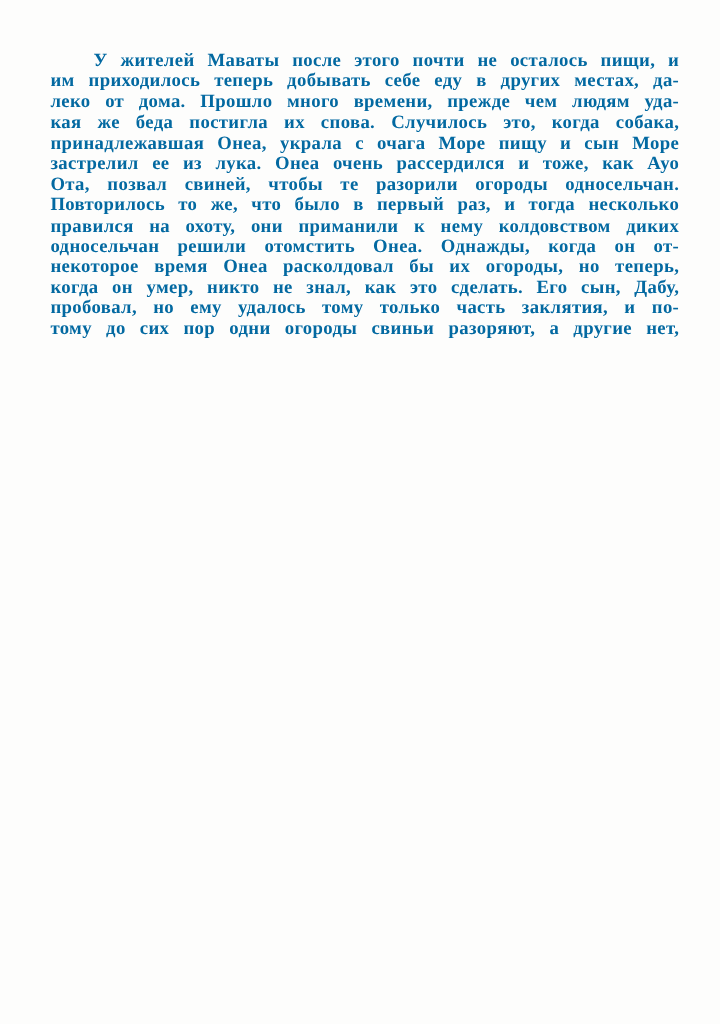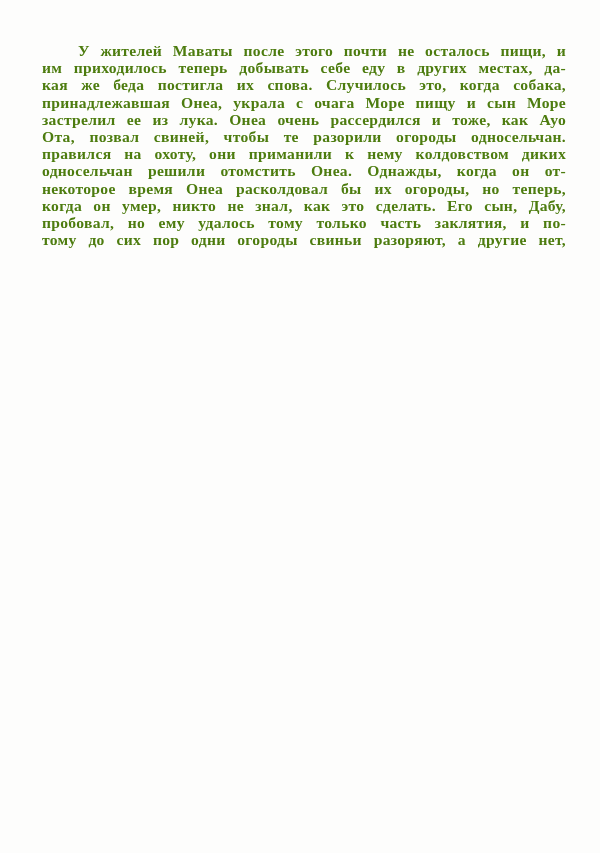--- a/index.html
+++ b/index.html
@@ -20,21 +20,21 @@
   }
   .text-block {
     position: absolute;
     top: 42px;
     left: 42px;
     width: 524px;
     font-family: "Liberation Serif", "DejaVu Serif", serif;
     font-weight: bold;
     font-size: 15.6px;
     line-height: 17.2px;
-    color: #4d7c0f;
+    color: #0369a1;
     letter-spacing: 0.3px;
   }
   .text-line {
     text-align: justify;
     text-align-last: justify;
     -moz-text-align-last: justify;
     white-space: normal;
     height: 17.2px;
     overflow: visible;
   }
@@ -42,24 +42,26 @@
     padding-left: 36px;
   }
 </style>
 </head>
 <body>
 
 <div class="page">
   <div class="text-block">
     <div class="text-line indent">У жителей Маваты после этого почти не осталось пищи, и</div>
     <div class="text-line">им приходилось теперь добывать себе еду в других местах, да-</div>
+    <div class="text-line">леко от дома. Прошло много времени, прежде чем людям уда-</div>
     <div class="text-line">кая же беда постигла их спова. Случилось это, когда собака,</div>
     <div class="text-line">принадлежавшая Онеа, украла с очага Море пищу и сын Море</div>
     <div class="text-line">застрелил ее из лука. Онеа очень рассердился и тоже, как Ауо</div>
     <div class="text-line">Ота, позвал свиней, чтобы те разорили огороды односельчан.</div>
+    <div class="text-line">Повторилось то же, что было в первый раз, и тогда несколько</div>
     <div class="text-line">правился на охоту, они приманили к нему колдовством диких</div>
     <div class="text-line">односельчан решили отомстить Онеа. Однажды, когда он от-</div>
     <div class="text-line">некоторое время Онеа расколдовал бы их огороды, но теперь,</div>
     <div class="text-line">когда он умер, никто не знал, как это сделать. Его сын, Дабу,</div>
     <div class="text-line">пробовал, но ему удалось тому только часть заклятия, и по-</div>
     <div class="text-line">тому до сих пор одни огороды свиньи разоряют, а другие нет,</div>
   </div>
 </div>
 
 </body></html>

